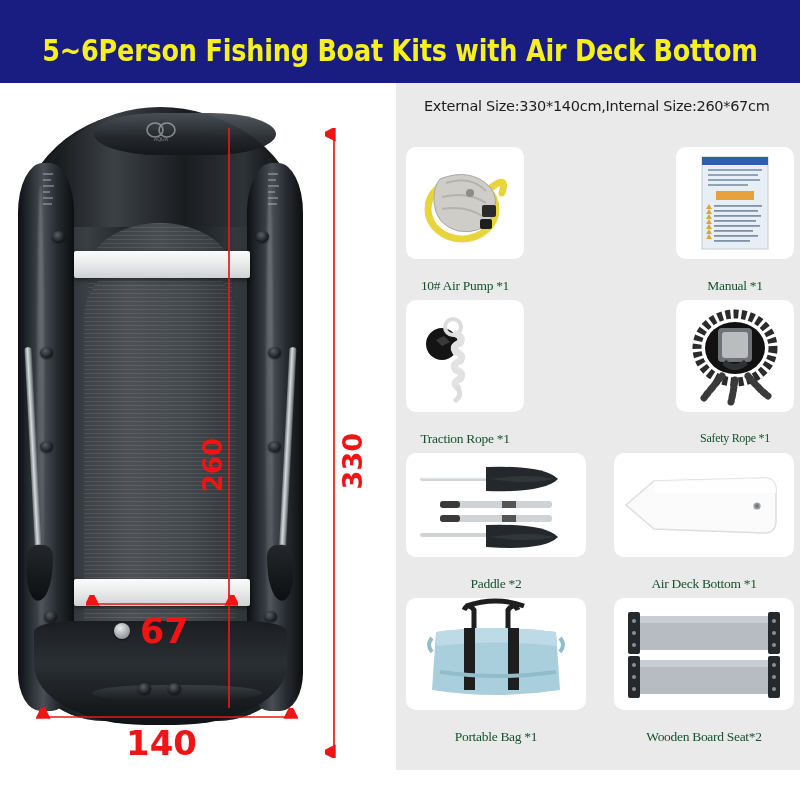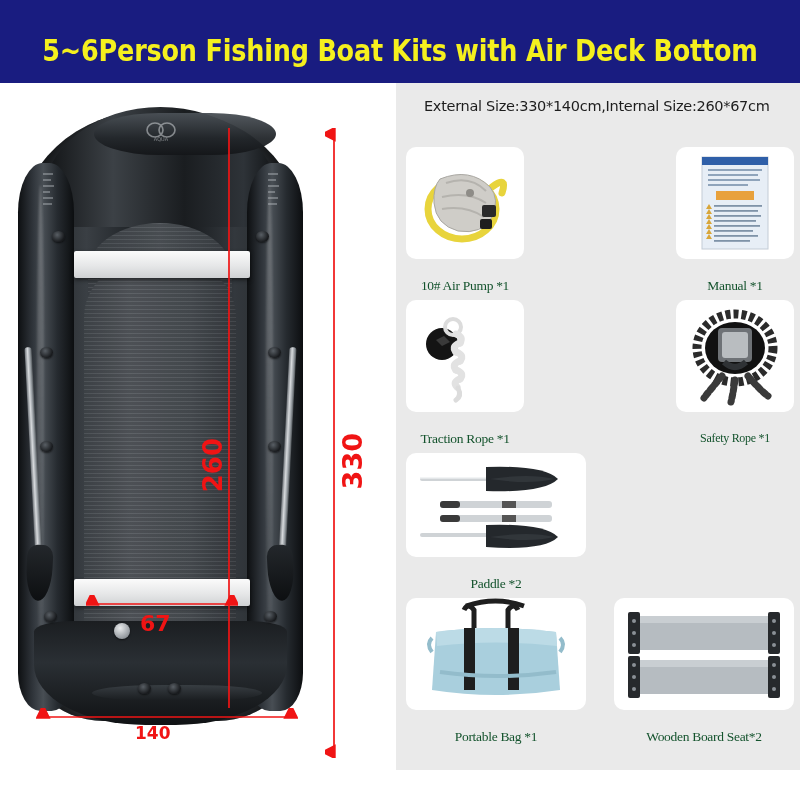--- a/index.html
+++ b/index.html
@@ -285,26 +285,26 @@
       <defs>
         <marker id="aL" markerWidth="9" markerHeight="9" refX="4.5" refY="8" orient="auto">
           <path d="M4.5,0 L9,9 L0,9 Z" fill="#f01414"></path>
         </marker>
         <marker id="aR" markerWidth="9" markerHeight="9" refX="4.5" refY="8" orient="auto">
           <path d="M4.5,0 L9,9 L0,9 Z" fill="#f01414"></path>
         </marker>
       </defs>
       <line x1="6" y1="9" x2="146" y2="9" stroke="#f01414" stroke-width="1.7" marker-start="url(#aL)" marker-end="url(#aR)"></line>
     </svg>
-    <div class="dim-label" style="left:140px;top:528px;font-size:22px;">67</div>
+    <div class="dim-label" style="left:140px;top:528px;font-size:35px;">67</div>
 
     <svg style="position:absolute;left:36px;top:625px;width:262px;height:18px;">
       <line x1="7" y1="9" x2="255" y2="9" stroke="#f01414" stroke-width="1.7" marker-start="url(#aL)" marker-end="url(#aR)"></line>
     </svg>
-    <div class="dim-label" style="left:135px;top:640px;font-size:17px;text-align:right;">140</div>
+    <div class="dim-label" style="left:126px;top:640px;font-size:34px;text-align:right;">140</div>
   </div>
 
   <div class="panel">
 
     <div class="spec">
       <div>External Size:330*140cm,Internal Size:260*67cm</div>
     </div>
 
     <div class="grid">
 
@@ -422,20 +422,31 @@
               <rect x="96" y="62" width="14" height="7" fill="#555"></rect>
 
               <rect x="14" y="80" width="70" height="4" rx="2" fill="#cfd3d6"></rect>
               <path d="M80,72 q58,-2 72,12 q-14,14 -72,10 Z" fill="#24282c"></path>
               <path d="M84,84 q40,-6 64,0 q-24,6 -64,0Z" fill="#3b4045" opacity=".6"></path>
             </svg>
           </div>
           <div class="cap">Paddle *2</div>
         </div>
 
+        <div class="cell wide">
+          <div class="thumb">
+            <svg viewBox="0 0 180 104" width="180" height="104">
+              <path d="M40,28 L150,25 q12,0 12,12 L162,68 q0,12 -12,12 L40,76 L12,52 Z" fill="#fbfbfb" stroke="#dedede" stroke-width="1.5"></path>
+              <path d="M40,28 L150,25 q12,0 12,12 L162,40 L40,40 Z" fill="#ffffff" opacity=".8"></path>
+              <circle cx="143" cy="53" r="3.6" fill="#9aa0a4"></circle>
+              <circle cx="143" cy="53" r="1.8" fill="#6f7478"></circle>
+            </svg>
+          </div>
+          <div class="cap">Air Deck Bottom *1</div>
+        </div>
       </div>
 
       <div class="row r4">
         <div class="cell wide">
           <div class="thumb">
             <svg viewBox="0 0 180 112" width="180" height="112">
               <path d="M58,12 q4,-8 10,0 l0,18" stroke="#1e1e1e" stroke-width="5" fill="none"></path>
               <path d="M112,12 q-4,-8 -10,0 l0,18" stroke="#1e1e1e" stroke-width="5" fill="none"></path>
               <path d="M60,8 q30,-10 58,0" stroke="#1e1e1e" stroke-width="5" fill="none"></path>
               <path d="M30,34 q60,-8 120,0 l4,58 q-64,10 -128,0 Z" fill="#a9cfdd"></path>

